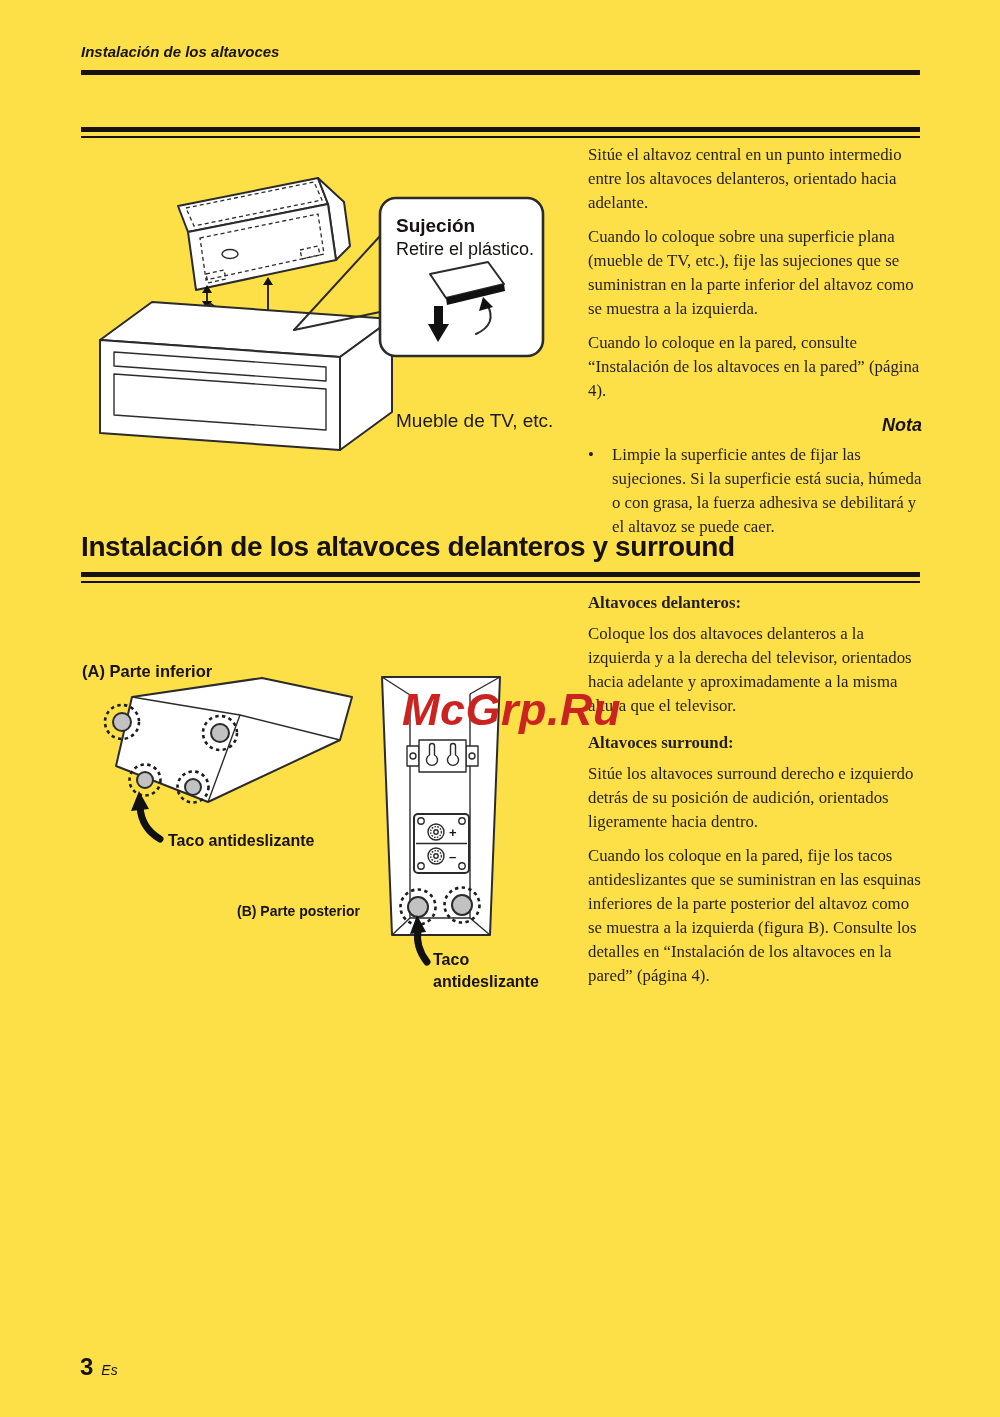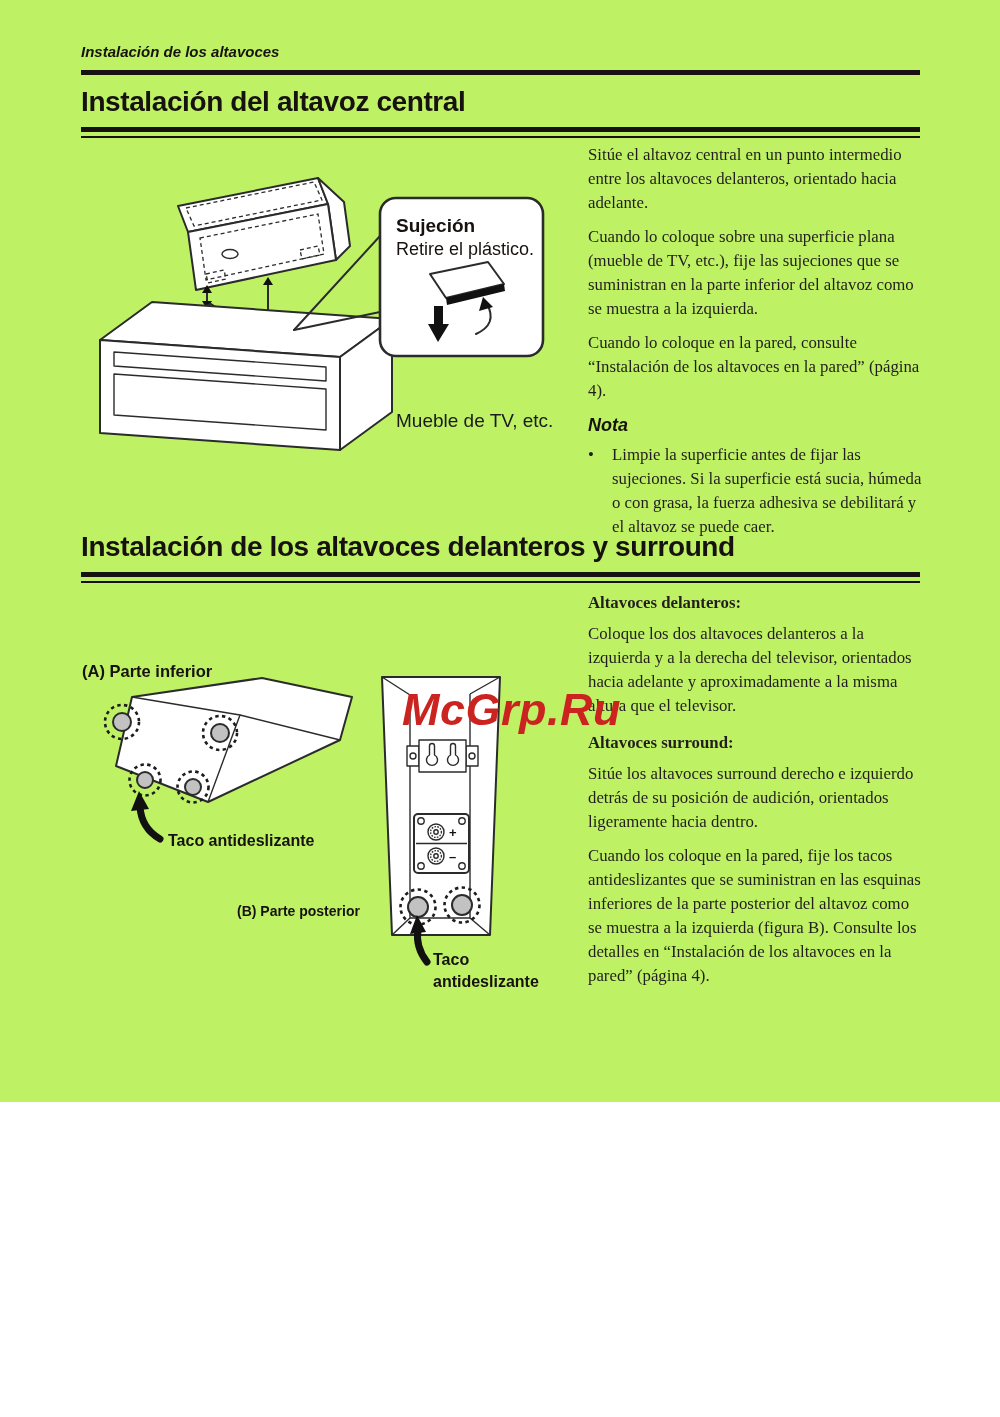--- a/index.html
+++ b/index.html
@@ -1,18 +1,18 @@
 <!DOCTYPE html>
 <html><head>
 <meta charset="utf-8">
 <style>
   * { margin:0; padding:0; box-sizing:border-box; }
   html,body { background:#ffffff; }
   .page {
-    position:relative; width:1000px; height:1102px; background:#bef264;
+    position:relative; width:1000px; height:1417px; background:#fde047;
     font-family:"Liberation Serif", serif; color:#221e1e; overflow:hidden;
   }
   .abs { position:absolute; }
   .sans { font-family:"Liberation Sans", sans-serif; }
 
   .breadcrumb { left:81px; top:43px; font-size:15px; font-weight:bold; font-style:italic; color:#17120f; }
   .rule { background:#17120f; left:81px; width:839px; }
   .rule-top      { top:70px;  height:5px; }
   .rule-mid-a    { top:127px; height:5px; }
   .rule-mid-b    { top:136px; height:2px; }
@@ -22,21 +22,21 @@
   .h1 { left:81px; font-size:28px; font-weight:bold; letter-spacing:-0.4px; color:#17120f; }
   .h1-1 { top:86px; }
   .h1-2 { top:531px; }
 
   .col { left:588px; width:334px; font-size:16.8px; line-height:24px; text-align:left; }
   .col-1 { top:143px; }
   .col-2 { top:591px; }
   .col p { margin-bottom:10px; }
   .bold-head { font-weight:bold; margin-bottom:7px; }
   .note-title { font-family:"Liberation Sans",sans-serif; font-weight:bold; font-style:italic;
-                font-size:18px; margin:7px 0 6px 0; color:#17120f; }
+                font-size:18px; margin:7px 0 6px 0; color:#17120f;text-align:right; }
   .bullet-row { display:flex; }
   .bullet-glyph { width:24px; flex:0 0 24px; }
 
   .fig-caption { left:396px; top:410px; font-size:19px; color:#1c1a1a; }
   .figb-label  { left:237px; top:903px; font-size:14px; font-weight:bold; color:#17120f; }
 
   .watermark { left:402px; top:684px; font-size:45px; font-weight:bold; font-style:italic;
                letter-spacing:0.5px; z-index:30; }
 
   .footer { left:80px; top:1353px; display:flex; align-items:baseline; color:#17120f; }
@@ -56,21 +56,20 @@
   svg .svgtext  { font-family:"Liberation Sans",sans-serif; fill:#17120f; }
 </style>
 </head>
 <body>
 
 <div class="page">
 
   <div class="abs sans breadcrumb">Instalación de los altavoces</div>
   <div class="abs rule rule-top"></div>
 
-  <div class="abs sans h1 h1-1">Instalación del altavoz central</div>
   <div class="abs rule rule-mid-a"></div>
   <div class="abs rule rule-mid-b"></div>
 
   <svg class="abs" style="left:78px; top:146px;" width="470" height="340" viewBox="0 0 470 340">
 
     <g>
       <polygon class="ln wfill" points="100,60 240,32 250,58 110,86"></polygon>
       <polygon class="ln wfill" points="240,32 266,56 272,100 258,114 250,58"></polygon>
       <polygon class="ln wfill" points="110,86 250,58 258,114 118,144"></polygon>
       <polygon class="dash" points="108,62 236,36 244,54 116,80"></polygon>

